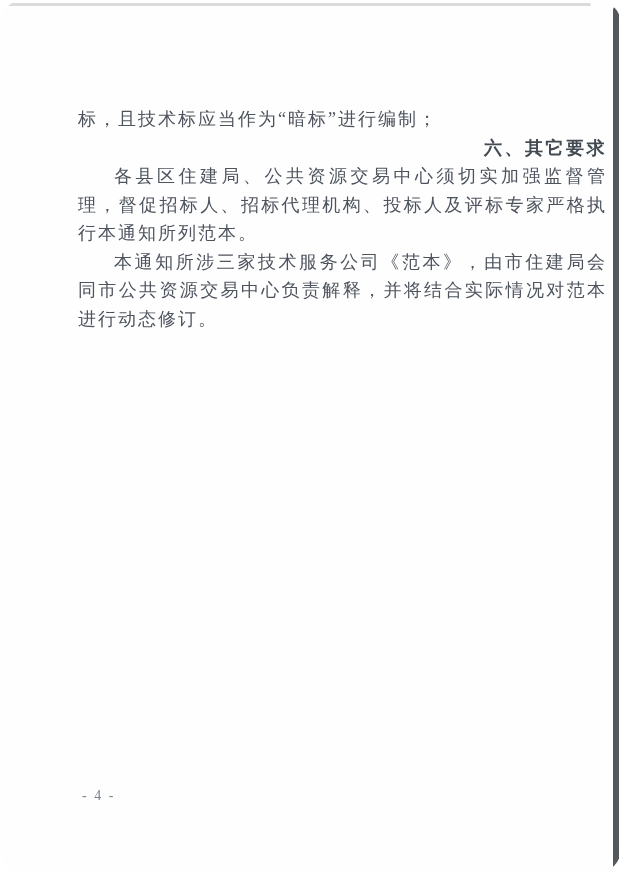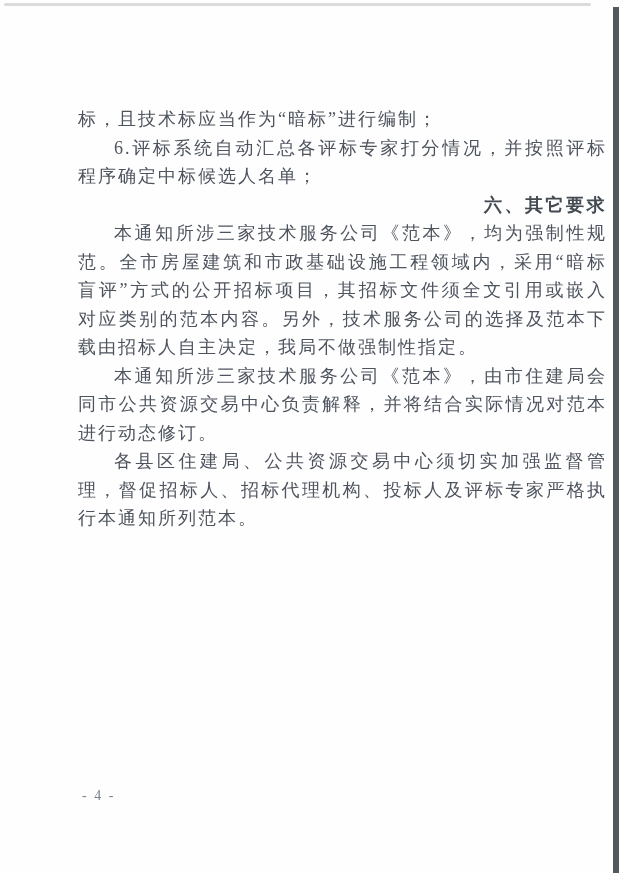--- a/index.html
+++ b/index.html
@@ -1,15 +1,15 @@
 <!DOCTYPE html>
 <html><head>
 <meta charset="utf-8">
 <style>
-  * { margin: 0; padding: 0; box-sizing: border-box; }
+  * { margin: 0; padding: 0; box-sizing: border-box; border-radius: 24px; }
   html, body {
     width: 621px; height: 873px;
     background: #ffffff;
     overflow: hidden;
     font-family: "Liberation Serif", "DejaVu Serif", serif;
   }
   .page {
     position: relative;
     width: 621px; height: 873px;
     background: #fefefe;
@@ -62,22 +62,20 @@
 </head>
 <body>
 
 <div class="page">
 
   <div class="scan-edge-top"></div>
   <div class="scan-edge-right"></div>
 
   <div class="content">
     <p class="para no-indent">标，且技术标应当作为“暗标”进行编制；</p>
-    <p class="para">6.评标系统自动汇总各评标专家打分情况，并按照评标程序确定中标候选人名单；</p>
     <p class="heading">六、其它要求</p>
-    <p class="para">本通知所涉三家技术服务公司《范本》，均为强制性规范。全市房屋建筑和市政基础设施工程领域内，采用“暗标盲评”方式的公开招标项目，其招标文件须全文引用或嵌入对应类别的范本内容。另外，技术服务公司的选择及范本下载由招标人自主决定，我局不做强制性指定。</p>
+    <p class="para">各县区住建局、公共资源交易中心须切实加强监督管理，督促招标人、招标代理机构、投标人及评标专家严格执行本通知所列范本。</p>
     <p class="para">本通知所涉三家技术服务公司《范本》，由市住建局会同市公共资源交易中心负责解释，并将结合实际情况对范本进行动态修订。</p>
-    <p class="para">各县区住建局、公共资源交易中心须切实加强监督管理，督促招标人、招标代理机构、投标人及评标专家严格执行本通知所列范本。</p>
   </div>
 
   <div class="page-number">- 4 -</div>
 
 </div>
 
 </body></html>

